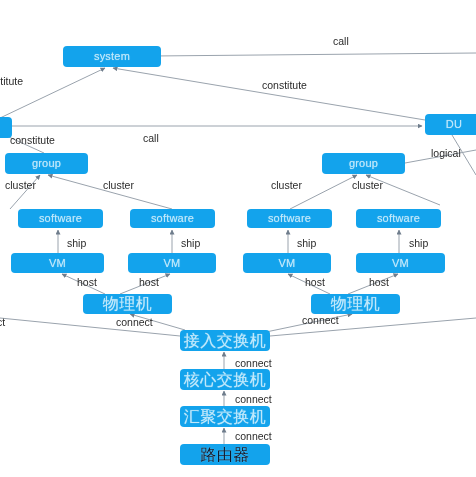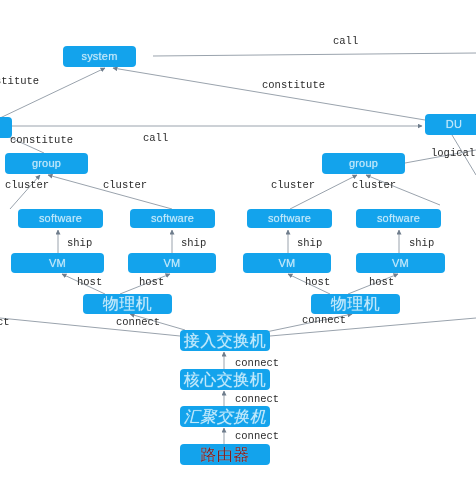--- a/index.html
+++ b/index.html
@@ -43,21 +43,20 @@
     font-size: 16px;
     letter-spacing: 0.5px;
   }
   .edge-label {
     position: absolute;
     font-size: 10.5px;
     color: #2b2b2b;
     line-height: 1;
     white-space: nowrap;
     background: transparent;
-    font-family: Liberation Mono, monospace;
   }
 </style>
 </head>
 <body>
 
 <div id="canvas">
   <svg id="edges" viewBox="0 0 476 477" xmlns="http://www.w3.org/2000/svg">
     <defs>
       <marker id="arrowEnd" viewBox="0 0 10 10" refX="9" refY="5" markerWidth="5" markerHeight="5" orient="auto-start-reverse">
         <path d="M 0 0 L 10 5 L 0 10 z" fill="#6f7d8c"></path>
@@ -90,39 +89,39 @@
         <path d="M 266,332 L 352,314" stroke="#9aa3ad" marker-end="url(#arrowEnd)"></path>
         <path d="M 180,336 L 0,318" stroke="#9aa3ad"></path>
         <path d="M 270,336 L 476,318" stroke="#9aa3ad"></path>
         <path d="M 224,369 L 224,352" stroke="#9aa3ad" marker-end="url(#arrowEnd)"></path>
         <path d="M 224,406 L 224,391" stroke="#9aa3ad" marker-end="url(#arrowEnd)"></path>
         <path d="M 224,444 L 224,428" stroke="#9aa3ad" marker-end="url(#arrowEnd)"></path>
       </g>
   </svg>
 
   <div id="nodes">
-      <div class="node" style="left: 63px; top: 46px; width: 73px; height: 21px; background: rgb(19, 163, 236); color: rgb(191, 232, 251);">system</div>
+      <div class="node" style="left: 63px; top: 46px; width: 98px; height: 21px; background: rgb(19, 163, 236); color: rgb(191, 232, 251);">system</div>
       <div class="node" style="left: 425px; top: 114px; width: 58px; height: 21px; background: rgb(19, 163, 236); color: rgb(191, 232, 251);">DU</div>
       <div class="node" style="left: -12px; top: 117px; width: 24px; height: 21px; background: rgb(19, 163, 236); color: rgb(191, 232, 251);"></div>
       <div class="node" style="left: 5px; top: 153px; width: 83px; height: 21px; background: rgb(19, 163, 236); color: rgb(191, 232, 251);">group</div>
       <div class="node" style="left: 322px; top: 153px; width: 83px; height: 21px; background: rgb(19, 163, 236); color: rgb(191, 232, 251);">group</div>
       <div class="node" style="left: 18px; top: 209px; width: 85px; height: 19px; background: rgb(19, 163, 236); color: rgb(191, 232, 251);">software</div>
       <div class="node" style="left: 130px; top: 209px; width: 85px; height: 19px; background: rgb(19, 163, 236); color: rgb(191, 232, 251);">software</div>
       <div class="node" style="left: 247px; top: 209px; width: 85px; height: 19px; background: rgb(19, 163, 236); color: rgb(191, 232, 251);">software</div>
       <div class="node" style="left: 356px; top: 209px; width: 85px; height: 19px; background: rgb(19, 163, 236); color: rgb(191, 232, 251);">software</div>
       <div class="node" style="left: 11px; top: 253px; width: 93px; height: 20px; background: rgb(19, 163, 236); color: rgb(191, 232, 251);">VM</div>
       <div class="node" style="left: 128px; top: 253px; width: 88px; height: 20px; background: rgb(19, 163, 236); color: rgb(191, 232, 251);">VM</div>
       <div class="node" style="left: 243px; top: 253px; width: 88px; height: 20px; background: rgb(19, 163, 236); color: rgb(191, 232, 251);">VM</div>
       <div class="node" style="left: 356px; top: 253px; width: 89px; height: 20px; background: rgb(19, 163, 236); color: rgb(191, 232, 251);">VM</div>
       <div class="node cjk" style="left: 83px; top: 294px; width: 89px; height: 20px; background: rgb(19, 163, 236); color: rgb(191, 232, 251);">物理机</div>
       <div class="node cjk" style="left: 311px; top: 294px; width: 89px; height: 20px; background: rgb(19, 163, 236); color: rgb(191, 232, 251);">物理机</div>
       <div class="node cjk" style="left: 180px; top: 330px; width: 90px; height: 21px; background: rgb(19, 163, 236); color: rgb(191, 232, 251);">接入交换机</div>
       <div class="node cjk" style="left: 180px; top: 369px; width: 90px; height: 21px; background: rgb(19, 163, 236); color: rgb(191, 232, 251);">核心交换机</div>
-      <div class="node cjk" style="left: 180px; top: 406px; width: 90px; height: 21px; background: rgb(19, 163, 236); color: rgb(191, 232, 251); font-style: italic;">汇聚交换机</div>
-      <div class="node cjk" style="left: 180px; top: 444px; width: 90px; height: 21px; background: rgb(19, 163, 236); color: #7f1d1d;">路由器</div>
+      <div class="node cjk" style="left: 180px; top: 406px; width: 90px; height: 21px; background: rgb(19, 163, 236); color: rgb(191, 232, 251);">汇聚交换机</div>
+      <div class="node cjk" style="left: 180px; top: 444px; width: 90px; height: 21px; background: rgb(19, 163, 236); color: #0f172a;">路由器</div>
     </div>
   <div id="labels">
       <div class="edge-label" style="left: 333px; top: 36px; color: rgb(43, 43, 43);">call</div>
       <div class="edge-label" style="left: -5px; top: 76px; color: rgb(43, 43, 43);">stitute</div>
       <div class="edge-label" style="left: 262px; top: 80px; color: rgb(43, 43, 43);">constitute</div>
       <div class="edge-label" style="left: 10px; top: 135px; color: rgb(43, 43, 43);">constitute</div>
       <div class="edge-label" style="left: 143px; top: 133px; color: rgb(43, 43, 43);">call</div>
       <div class="edge-label" style="left: 431px; top: 148px; color: rgb(43, 43, 43);">logical</div>
       <div class="edge-label" style="left: 5px; top: 180px; color: rgb(43, 43, 43);">cluster</div>
       <div class="edge-label" style="left: 103px; top: 180px; color: rgb(43, 43, 43);">cluster</div>

